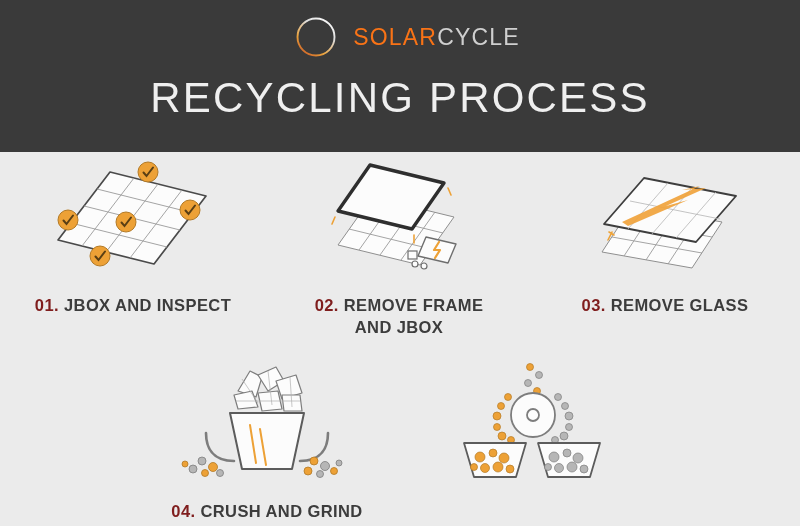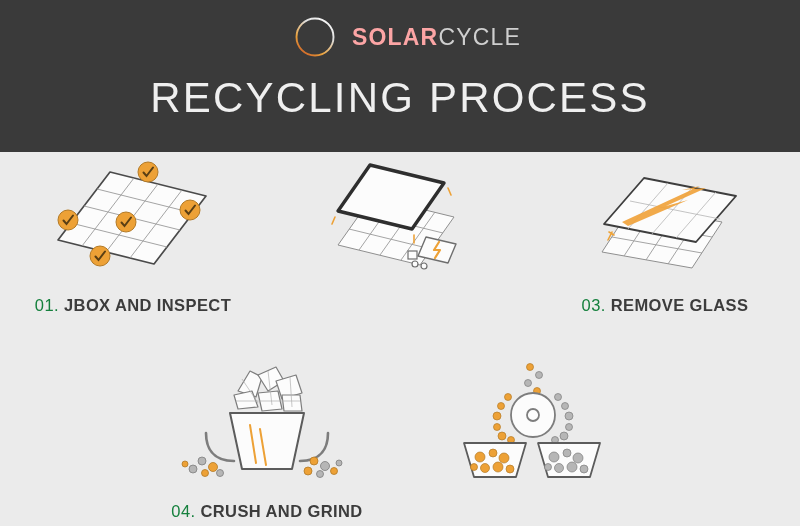--- a/index.html
+++ b/index.html
@@ -17,21 +17,21 @@
     background: #3a3a3a;
     display: flex; flex-direction: column; align-items: center;
   }
   .logo { position: relative; margin-top: 14px; height: 46px; display: flex; align-items: center; }
   .logo-ring { position: absolute; left: 15px; top: 2px; width: 42px; height: 42px; }
   .logo-text {
     position: relative; z-index: 2;
     font-size: 23px; letter-spacing: 1.2px; line-height: 1;
     padding-left: 33px;
   }
-  .logo-solar { color: #fca5a5; font-weight: bold; margin-left: 40px; }
+  .logo-solar { color: #f97316; font-weight: normal; margin-left: 40px; }
   .logo-cycle { color: #cfcfcf; font-weight: normal; text-align: right; }
 
   .main-title {
     margin-top: 14px;
     color: #efefef;
     font-size: 42px;
     font-weight: normal;
     letter-spacing: 2.2px;
   }
 
@@ -53,21 +53,21 @@
 
   .step-label {
     margin-top: 14px;
     text-align: center;
     font-size: 16.5px;
     letter-spacing: 0.4px;
     line-height: 1.35;
     color: #3c3c3c;
     font-weight: bold;
   }
-  .step-num { color: #15803d; font-weight: normal; }
+  .step-num { color: #7f1d1d; font-weight: bold; }
   .step-text { color: #3c3c3c; font-weight: bold; }
 </style>
 </head>
 <body>
 
 <div id="page">
 
   <div class="header">
 
     <div class="logo">
@@ -165,20 +165,25 @@
             <polygon points="0,0 30,7 22,26 -8,19" fill="#fcfcfc" stroke="#6e6e6e" stroke-width="1.4" stroke-linejoin="round"></polygon>
             <path d="M13,5 L8,13 L14,13 L9,21" stroke="#eda136" stroke-width="2.2" fill="none" stroke-linecap="round" stroke-linejoin="round"></path>
             <g stroke="#6e6e6e" stroke-width="1.2" fill="#fcfcfc">
               <rect x="-18" y="14" width="9" height="8"></rect>
               <circle cx="-11" cy="27" r="3"></circle>
               <circle cx="-2" cy="29" r="3"></circle>
             </g>
           </g>
         </svg>
       </div>
+      <div class="step-label">
+        <span class="step-num">02.</span>
+        <span class="step-text">REMOVE FRAME</span><br>
+        <span class="step-text">AND JBOX</span>
+      </div>
     </div>
 
     <div class="step">
       <div class="step-art">
         <svg width="190" height="120" viewBox="0 0 190 120">
 
           <g stroke="#8f8f8f" stroke-width="1" fill="#fcfcfc" stroke-linejoin="round">
             <polygon points="62,46 152,62 122,108 32,92"></polygon>
           </g>
           <g stroke="#9a9a9a" stroke-width="0.9" fill="none">

